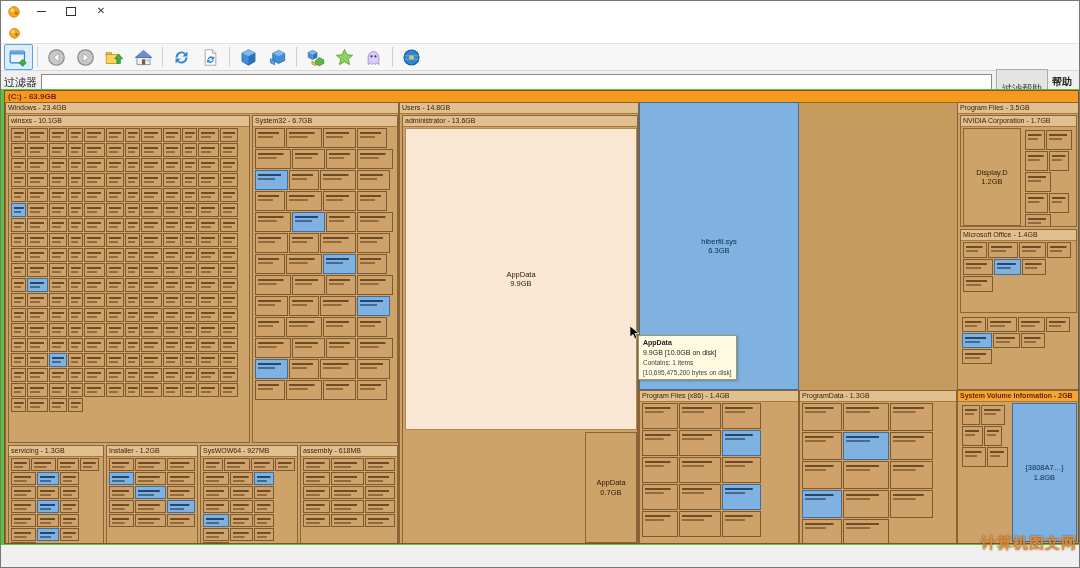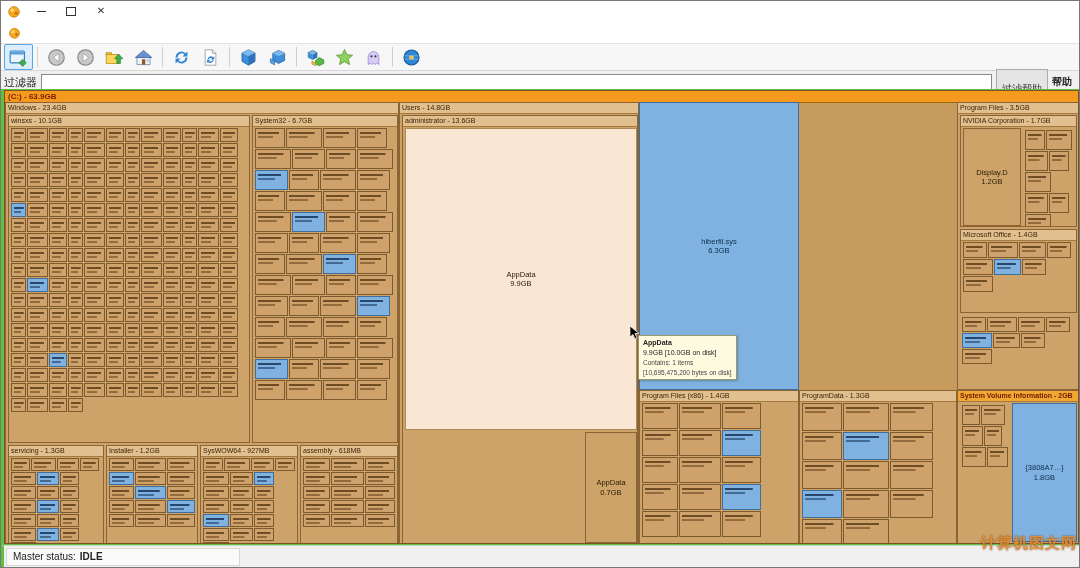--- a/index.html
+++ b/index.html
@@ -756,21 +756,15 @@
         <div class="tl-1">AppData</div>
         <div class="tl-2">9.9GB [10.0GB on disk]</div>
         <div class="tl-3" style="font-size: 6.5px; color: rgb(68, 68, 68);">Contains: 1 items</div>
         <div class="tl-4" style="font-size: 6.5px; color: rgb(68, 68, 68);">[10,695,475,200 bytes on disk]</div>
       </div>
     <svg id="cursor" viewBox="0 0 10 14" style="left: 626px; top: 236px;">
       <polygon points="0,0 0,11 3,8.5 5,13 7,12 5,7.5 9,7.5" fill="#000" stroke="#fff" stroke-width="0.7"></polygon>
     </svg>
   </div>
 
-  <div id="statusbar">
-    <div id="status-panel">
-      <span>Master status:</span>
-      <b>IDLE</b>
-    </div>
-  </div>
 
   <div id="watermark">计算机图文网</div>
 </div>
 
 </body></html>

